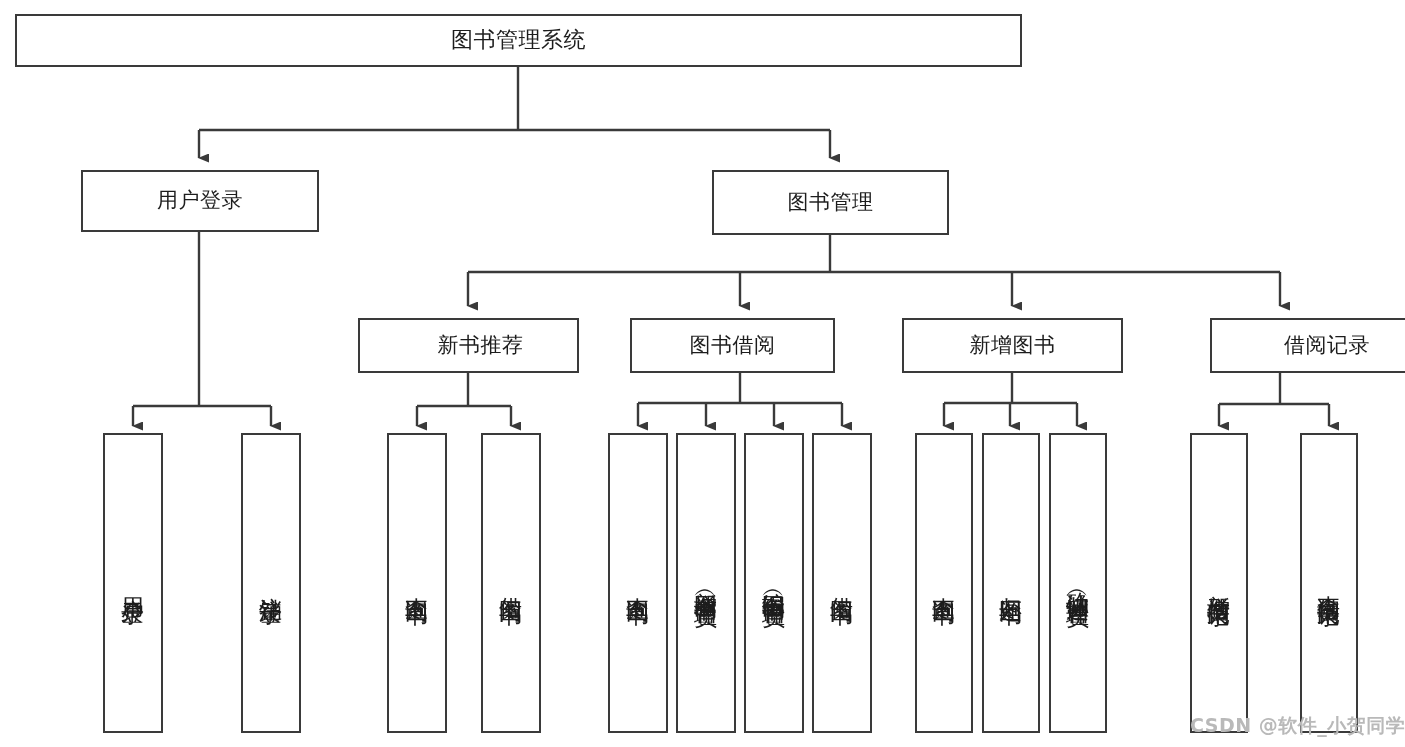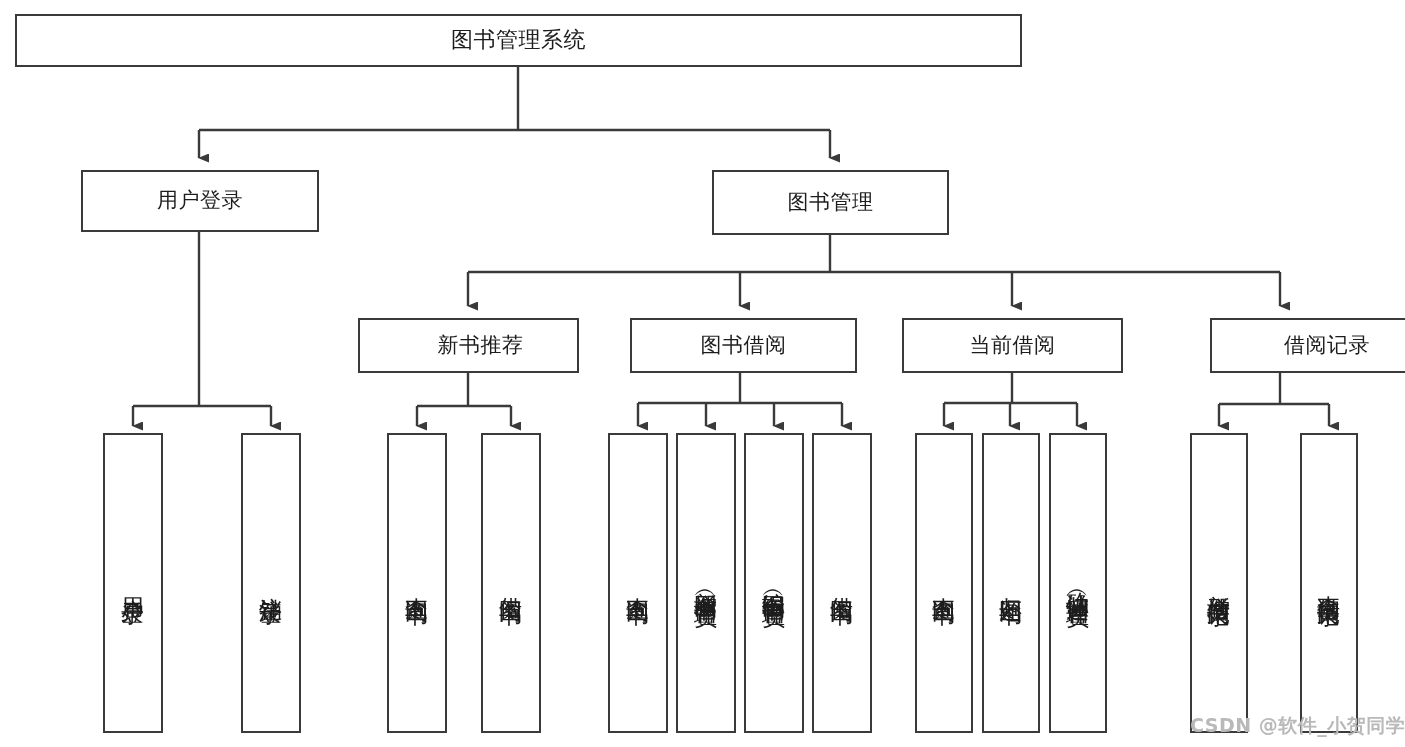--- a/index.html
+++ b/index.html
@@ -136,26 +136,26 @@
   </div>
 
   <div class="node horiz" style="left:712px; top:170px; width:237px; height:65px;">
     <span class="lbl">图书管理</span>
   </div>
 
   <div class="node horiz" style="left:358px; top:318px; width:221px; height:55px;padding-left:24px;">
     <span class="lbl">新书推荐</span>
   </div>
 
-  <div class="node horiz" style="left:630px; top:318px; width:227px; height:55px;">
+  <div class="node horiz" style="left:630px; top:318px; width:205px; height:55px;">
     <span class="lbl">图书借阅</span>
   </div>
 
   <div class="node horiz" style="left:902px; top:318px; width:221px; height:55px;">
-    <span class="lbl">当前借阅</span>
+    <span class="lbl">新增图书</span>
   </div>
 
   <div class="node horiz" style="left:1170px; top:318px; width:234px; height:55px;margin-left:40px;">
     <span class="lbl">借阅记录</span>
   </div>
 
   <div class="node vert" style="left:103px; top:433px; width:60px; height:300px;">
     <span class="lbl">用户登录</span>
   </div>
 

